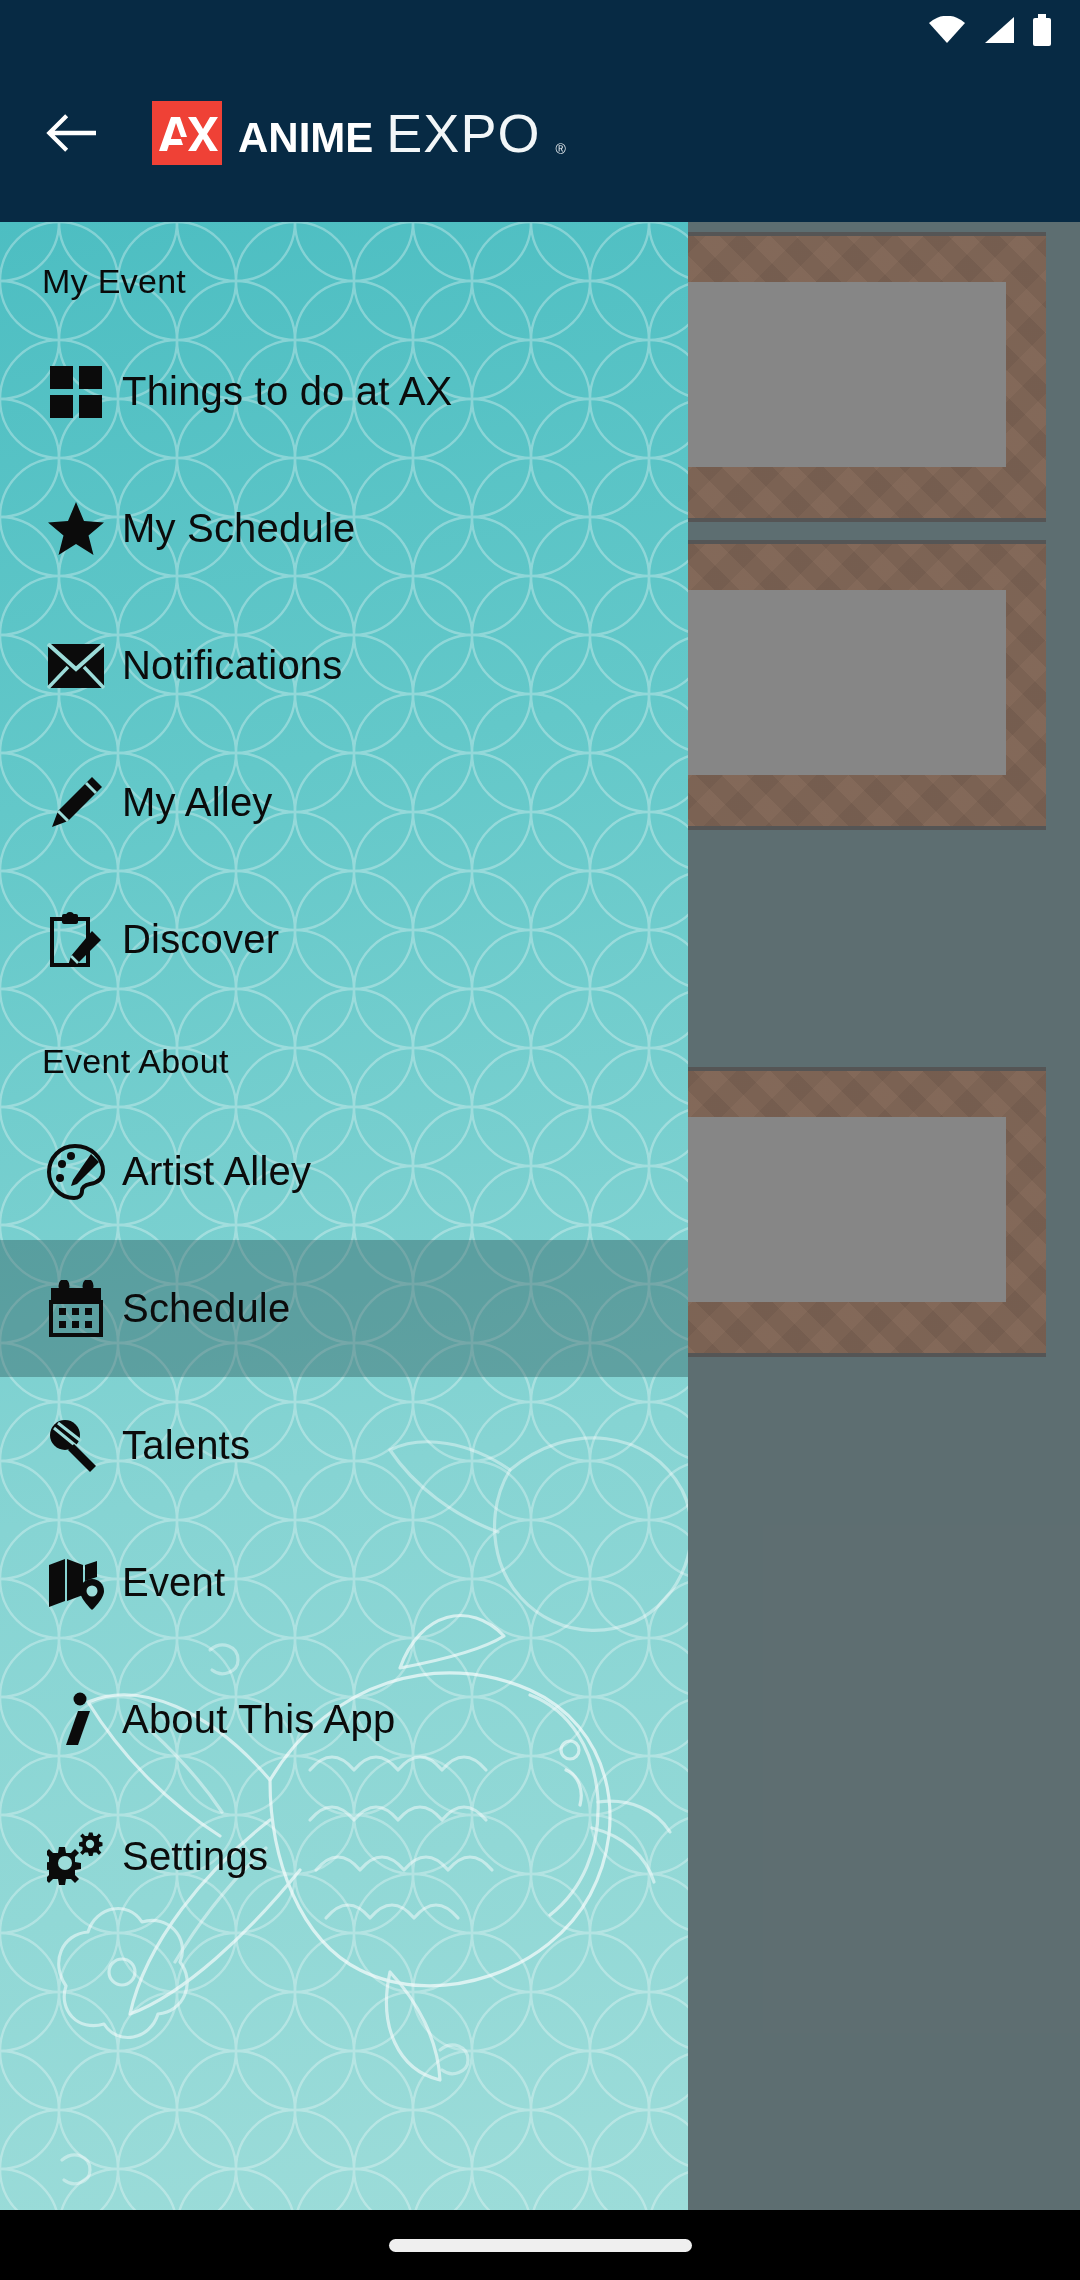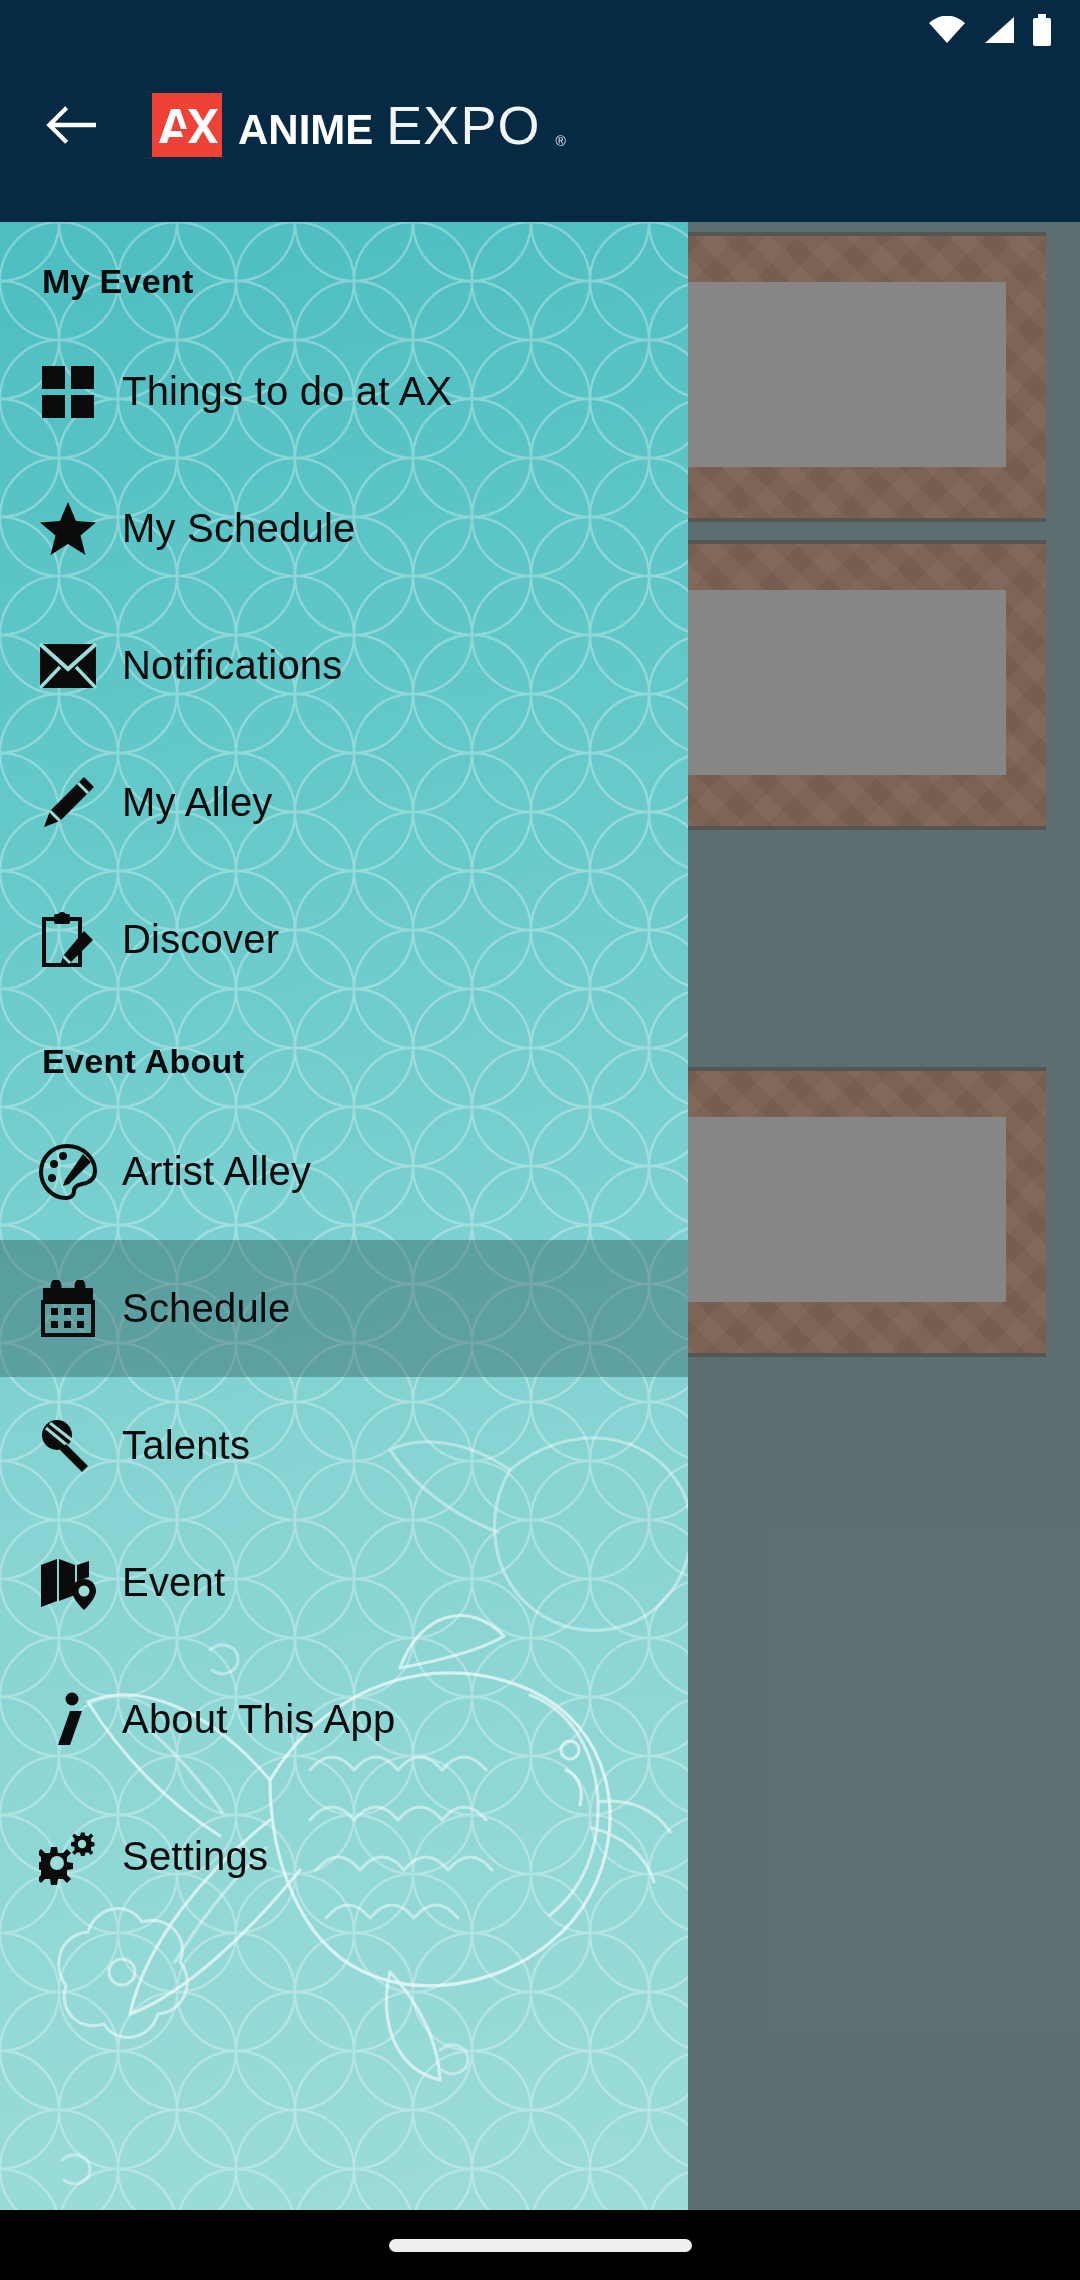--- a/index.html
+++ b/index.html
@@ -18,21 +18,21 @@
     background:#072a44;
   }
   .status-bar{
     position:absolute; left:0; top:0; width:100%; height:60px;
     display:flex; align-items:center; justify-content:flex-end;
     padding-right:28px; gap:16px;
   }
   .sb-icon{ display:block; }
 
   .appbar{
-    position:absolute; left:0; top:44px; width:100%; height:162px;
+    position:absolute; left:0; top:52px; width:100%; height:162px;
     display:flex; align-items:center; padding-left:40px; gap:48px;
   }
   .back-arrow{ width:64px; height:64px; flex:none; }
 
   
   .logo{ display:flex; align-items:center; height:64px; }
   .logo-mark{
     width:70px; height:64px; background:#ef4136;
     display:flex; align-items:center; justify-content:center;
     flex:none;
@@ -89,26 +89,26 @@
   .pattern{
     position:absolute; inset:0; opacity:.30; pointer-events:none;
   }
   
   .koi{ position:absolute; pointer-events:none; opacity:.72; }
   #koi-1{ left:-30px; bottom:-40px; width:740px; height:900px; }
 
   .drawer-scroll{ position:relative; z-index:3; padding-top:6px; }
 
   .section-header{
-    font-size:34px; font-weight:bold; color:#0a0a0a;
+    font-size:34px; font-weight:normal; color:#0a0a0a;
     padding:34px 4px 22px 42px; letter-spacing:.3px;
   }
   .nav-item{
     display:flex; align-items:center; height:137px;
-    padding-left:22px; gap:8px;
+    padding-left:30px; gap:0;
   }
   .nav-item.selected{ background:rgba(38,78,82,.38); }
   .nav-icon{
     width:92px; flex:none; display:flex; align-items:center; justify-content:center;
   }
   .nav-icon svg{ display:block; }
   .nav-label{
     font-size:40px; color:#0b0b0b; font-weight:400; letter-spacing:.2px;
     white-space:nowrap;
   }

